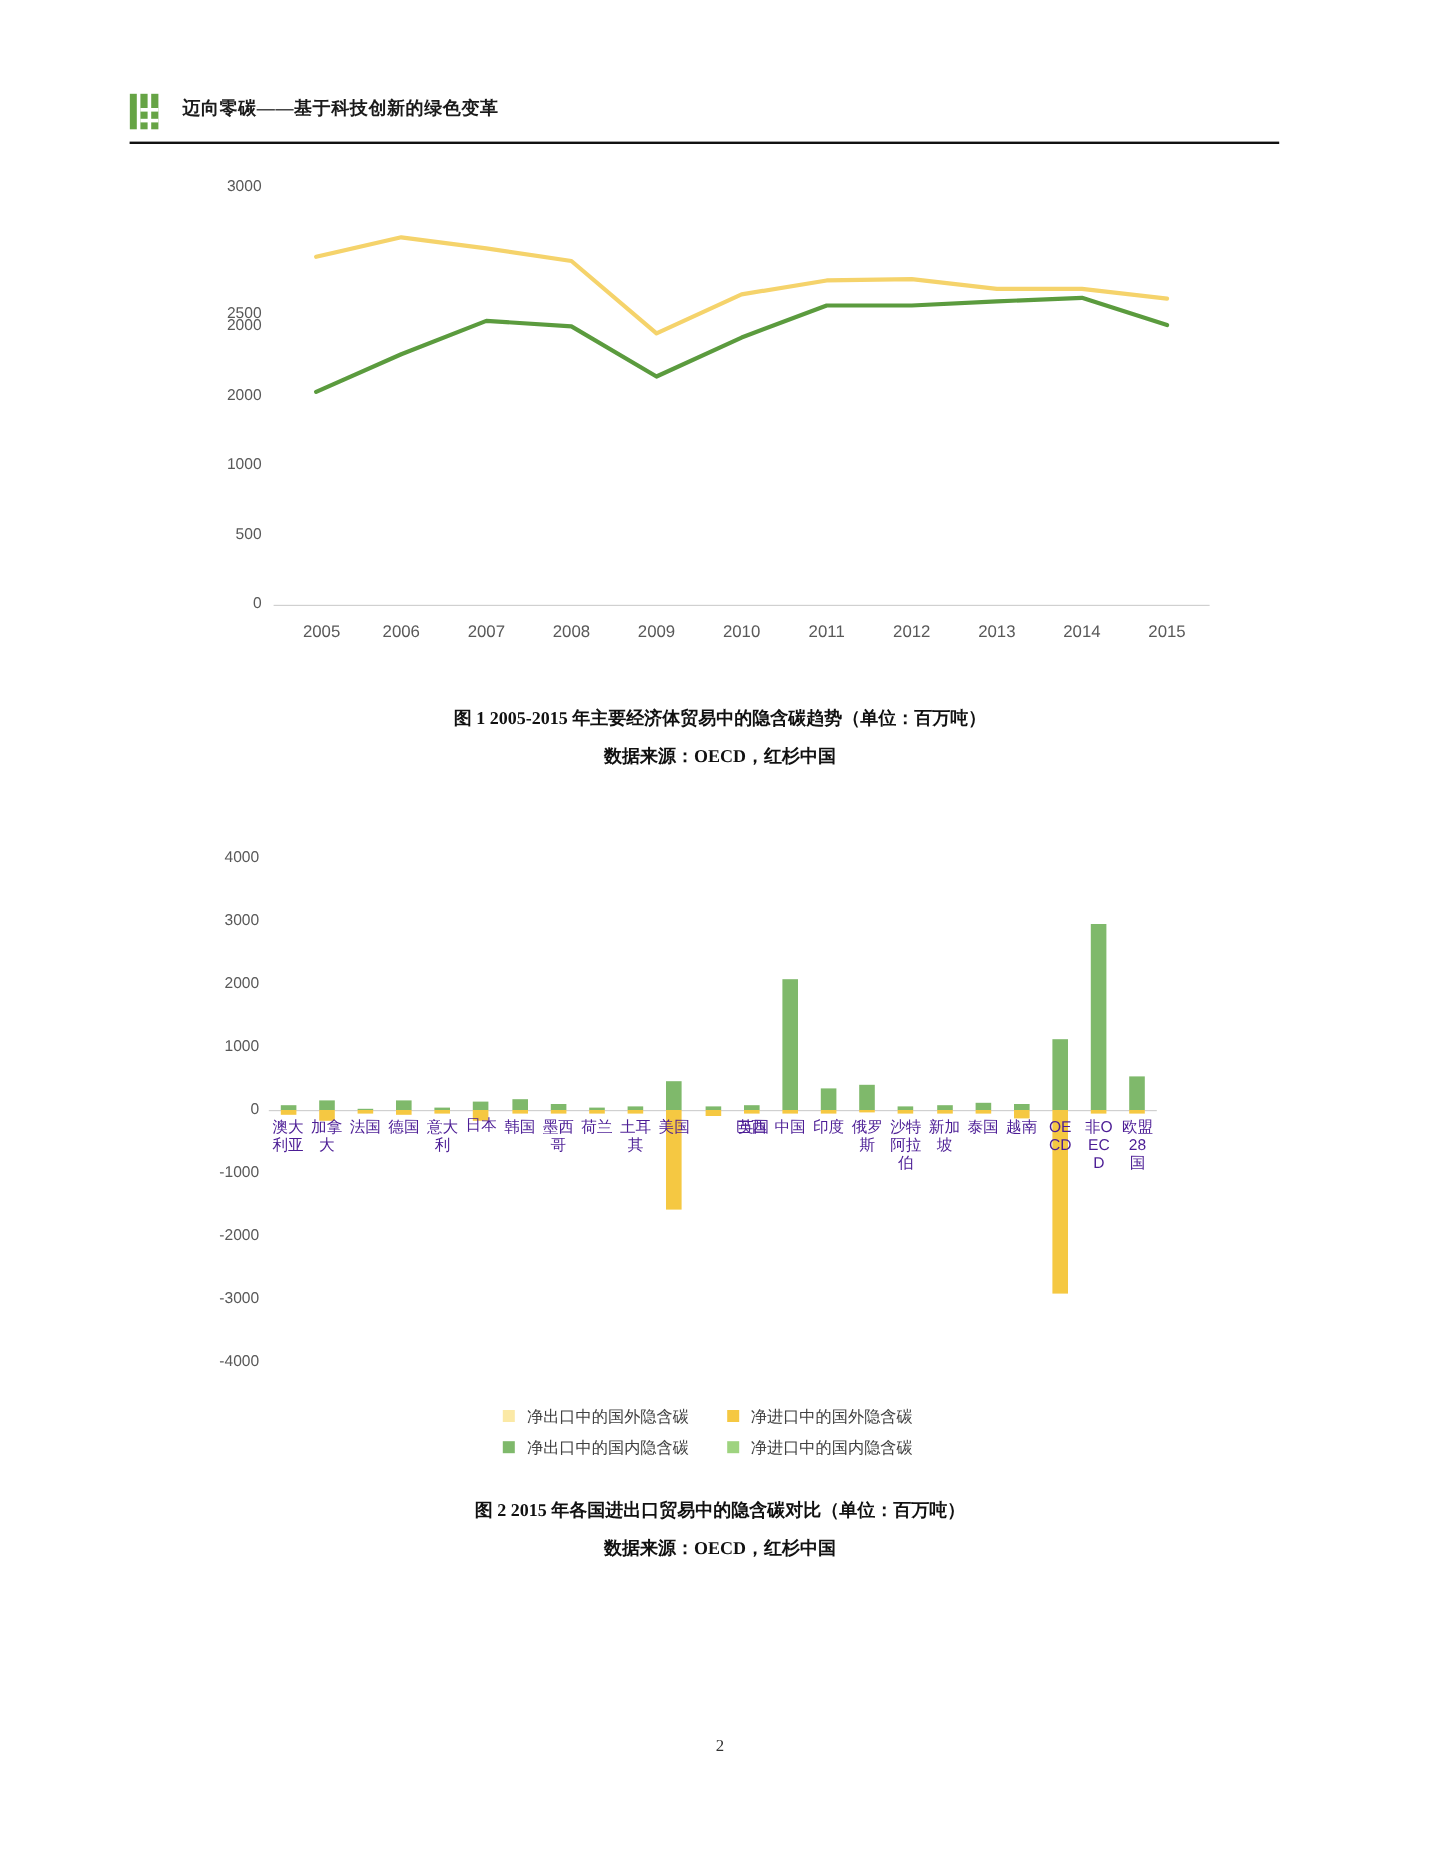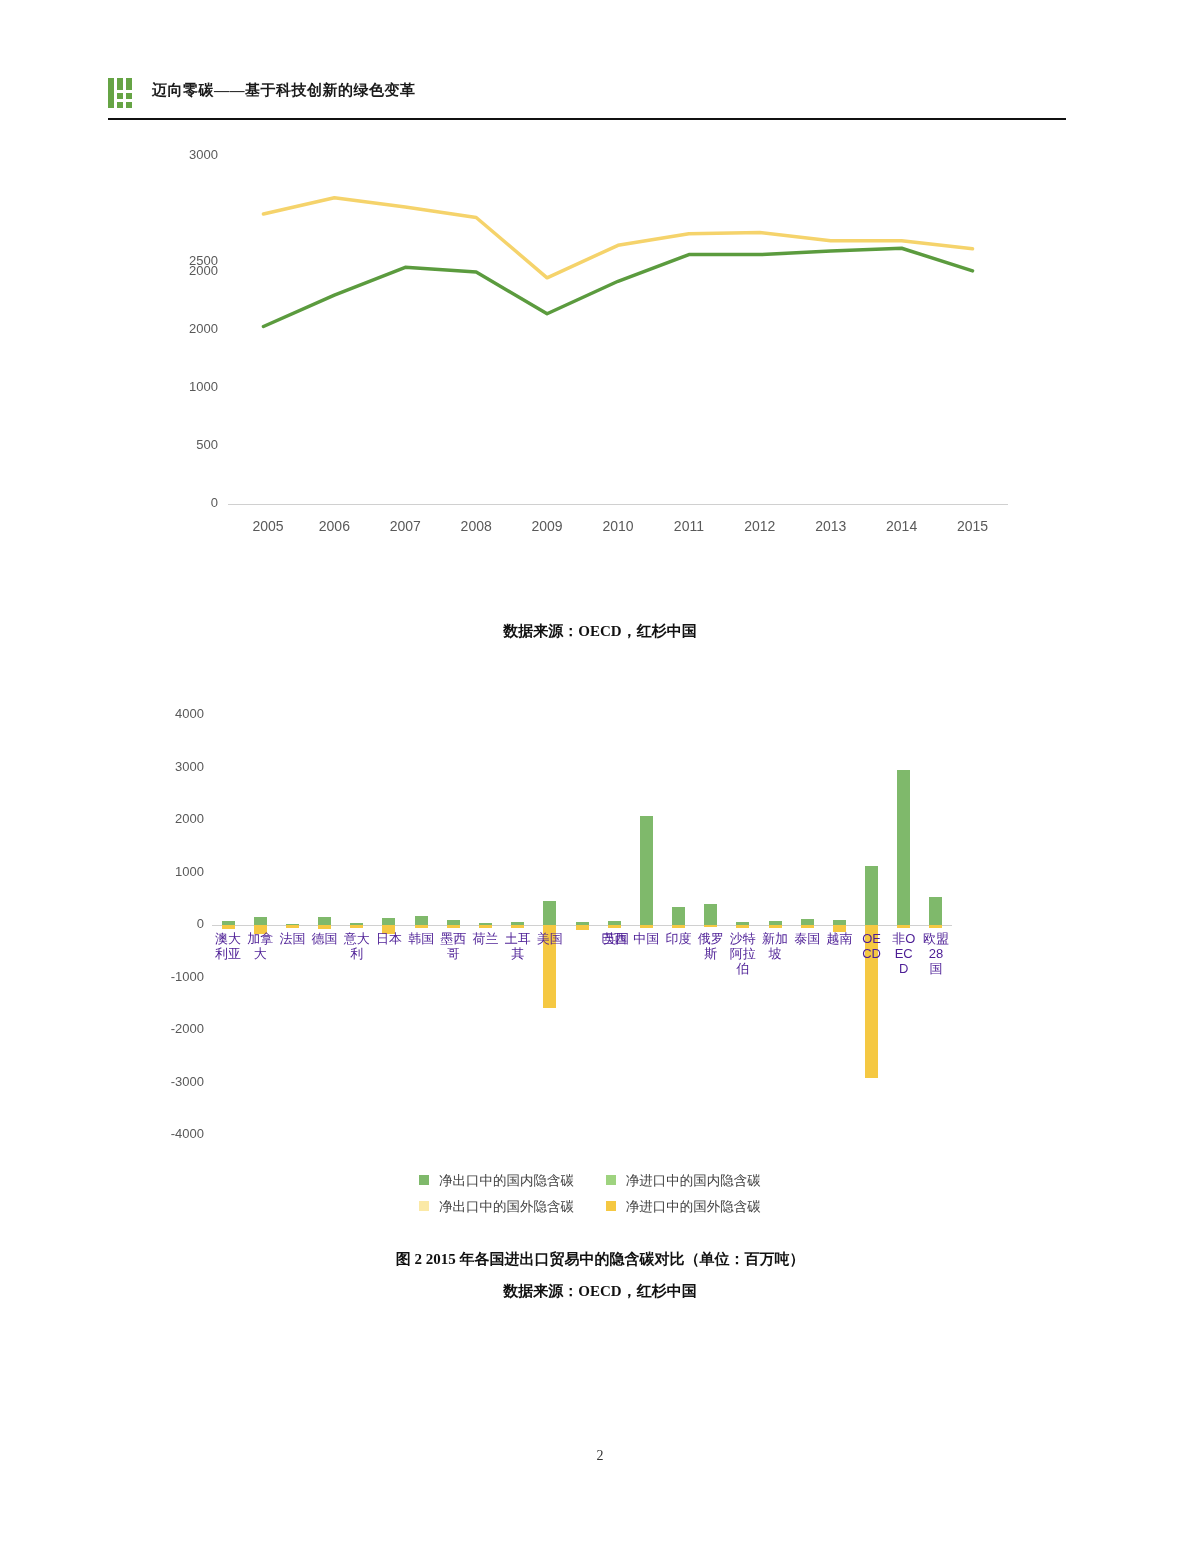--- a/index.html
+++ b/index.html
@@ -137,21 +137,21 @@
 
   
   #chart2 {
     left: 150px;
     top: 705px;
     width: 880px;
     height: 460px;
   }
   #chart2 .plot {
     position: absolute;
-    left: 62px;
+    left: 74px;
     top: 10px;
     width: 740px;
     height: 420px;
   }
   #chart2 .cat {
     position: absolute;
     width: 26px;
     font-family: "Liberation Sans", sans-serif;
     font-size: 13px;
     color: #4c1d95;
@@ -238,20 +238,21 @@
         <div class="xlabel" style="left: 638.636px;">2014</div>
         <div class="xlabel" style="left: 709.545px;">2015</div>
         <svg width="780" height="350" style="position: absolute; left: 0px; top: 0px;">
           <polyline points="35.45454545454545,170.52 106.36363636363636,139.20000000000002 177.27272727272725,111.35999999999999 248.1818181818182,116 319.09090909090907,157.76000000000002 390,125.28 460.9090909090909,98.6 531.8181818181818,98.6 602.7272727272727,95.12 673.6363636363636,92.22 744.5454545454545,114.83999999999997" fill="none" stroke="#5b9b3e" stroke-width="3.5" stroke-linejoin="round" stroke-linecap="round"></polyline>
           <polyline points="35.45454545454545,58 106.36363636363636,41.75999999999999 177.27272727272725,51.039999999999964 248.1818181818182,61.48000000000002 319.09090909090907,121.79999999999998 390,89.32 460.9090909090909,77.72000000000003 531.8181818181818,76.56 602.7272727272727,84.68 673.6363636363636,84.68 744.5454545454545,92.80000000000001" fill="none" stroke="#f5d36b" stroke-width="3.5" stroke-linejoin="round" stroke-linecap="round"></polyline>
         </svg>
       </div>
   </div>
 
 
+  <div class="caption" style="top:585px;">图 1 2005-2015 年主要经济体贸易中的隐含碳趋势（单位：百万吨）</div>
   <div class="caption" style="top:617px;">数据来源：OECD，红杉中国</div>
 
   <div class="chart" id="chart2">
     <div class="plot" id="c2plot">
         <div class="axis-label" style="width: 52px; left: -60px; top: -9px;">4000</div>
         <div class="axis-label" style="width: 52px; left: -60px; top: 43.5px;">3000</div>
         <div class="axis-label" style="width: 52px; left: -60px; top: 96px;">2000</div>
         <div class="axis-label" style="width: 52px; left: -60px; top: 148.5px;">1000</div>
         <div class="axis-label" style="width: 52px; left: -60px; top: 201px;">0</div>
         <div class="axis-label" style="width: 52px; left: -60px; top: 253.5px;">-1000</div>
@@ -269,21 +270,21 @@
         <div class="bar-seg" style="left: 73.9348px; top: 210px; width: 13px; height: 3.15px; background: rgb(245, 200, 66);"></div>
         <div class="cat" style="left: 67.4348px; top: 216px;">法国</div>
         <div class="bar-seg" style="left: 106.109px; top: 201.6px; width: 13px; height: 8.4px; background: rgb(127, 185, 107);"></div>
         <div class="bar-seg" style="left: 106.109px; top: 210px; width: 13px; height: 3.675px; background: rgb(245, 200, 66);"></div>
         <div class="cat" style="left: 99.6087px; top: 216px;">德国</div>
         <div class="bar-seg" style="left: 138.283px; top: 207.9px; width: 13px; height: 2.1px; background: rgb(127, 185, 107);"></div>
         <div class="bar-seg" style="left: 138.283px; top: 210px; width: 13px; height: 3.15px; background: rgb(245, 200, 66);"></div>
         <div class="cat" style="left: 131.783px; top: 216px;">意大利</div>
         <div class="bar-seg" style="left: 170.457px; top: 203.175px; width: 13px; height: 6.825px; background: rgb(127, 185, 107);"></div>
         <div class="bar-seg" style="left: 170.457px; top: 210px; width: 13px; height: 8.925px; background: rgb(245, 200, 66);"></div>
-        <div class="cat" style="left: 163.957px; top: 216px;">日本</div>
+        <div class="cat" style="left: 163.957px; top: 216px; font-family: Liberation Mono, monospace;">日本</div>
         <div class="bar-seg" style="left: 202.63px; top: 201.075px; width: 13px; height: 8.925px; background: rgb(127, 185, 107);"></div>
         <div class="bar-seg" style="left: 202.63px; top: 210px; width: 13px; height: 3.15px; background: rgb(245, 200, 66);"></div>
         <div class="cat" style="left: 196.13px; top: 216px;">韩国</div>
         <div class="bar-seg" style="left: 234.804px; top: 205.012px; width: 13px; height: 4.9875px; background: rgb(127, 185, 107);"></div>
         <div class="bar-seg" style="left: 234.804px; top: 210px; width: 13px; height: 3.15px; background: rgb(245, 200, 66);"></div>
         <div class="cat" style="left: 228.304px; top: 216px;">墨西哥</div>
         <div class="bar-seg" style="left: 266.978px; top: 208.162px; width: 13px; height: 1.8375px; background: rgb(127, 185, 107);"></div>
         <div class="bar-seg" style="left: 266.978px; top: 210px; width: 13px; height: 3.15px; background: rgb(245, 200, 66);"></div>
         <div class="cat" style="left: 260.478px; top: 216px;">荷兰</div>
         <div class="bar-seg" style="left: 299.152px; top: 207.113px; width: 13px; height: 2.8875px; background: rgb(127, 185, 107);"></div>
@@ -327,37 +328,37 @@
         <div class="cat" style="left: 678.739px; top: 216px;">非OECD</div>
         <div class="bar-seg" style="left: 717.413px; top: 181.65px; width: 13px; height: 28.35px; background: rgb(127, 185, 107);"></div>
         <div class="bar-seg" style="left: 717.413px; top: 210px; width: 13px; height: 3.15px; background: rgb(245, 200, 66);"></div>
         <div class="cat" style="left: 710.913px; top: 216px;">欧盟28国</div>
       </div>
   </div>
 
   <div class="legend2">
     <div>
       <span class="item">
+        <span class="swatch" id="l2s2" style="background: rgb(251, 233, 166);"></span>
+        <span>净出口中的国外隐含碳</span>
+      </span>
+      <span class="item">
+        <span class="swatch" id="l2s3" style="background: rgb(245, 200, 66);"></span>
+        <span>净进口中的国外隐含碳</span>
+      </span>
+    </div>
+    <div>
+      <span class="item">
         <span class="swatch" id="l2s0" style="background: rgb(127, 185, 107);"></span>
         <span>净出口中的国内隐含碳</span>
       </span>
       <span class="item">
         <span class="swatch" id="l2s1" style="background: rgb(158, 211, 127);"></span>
         <span>净进口中的国内隐含碳</span>
       </span>
     </div>
-    <div>
-      <span class="item">
-        <span class="swatch" id="l2s2" style="background: rgb(251, 233, 166);"></span>
-        <span>净出口中的国外隐含碳</span>
-      </span>
-      <span class="item">
-        <span class="swatch" id="l2s3" style="background: rgb(245, 200, 66);"></span>
-        <span>净进口中的国外隐含碳</span>
-      </span>
-    </div>
   </div>
 
   <div class="caption" style="top:1245px;">图 2 2015 年各国进出口贸易中的隐含碳对比（单位：百万吨）</div>
   <div class="caption" style="top:1277px;">数据来源：OECD，红杉中国</div>
 
   <div class="page-number">2</div>
 </div>
 
 </body></html>

